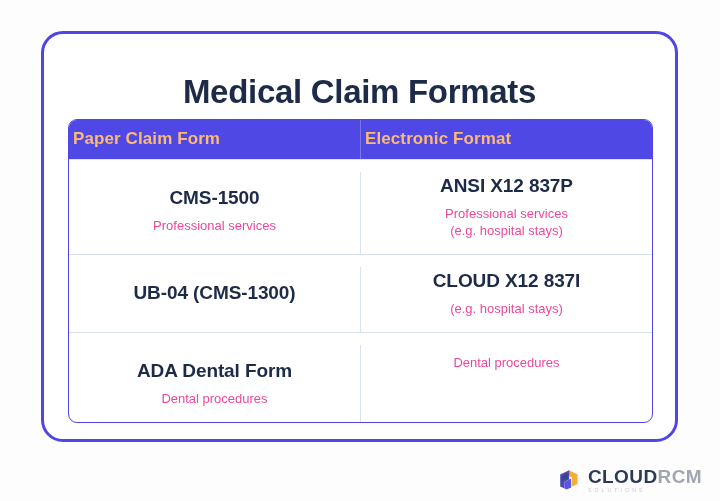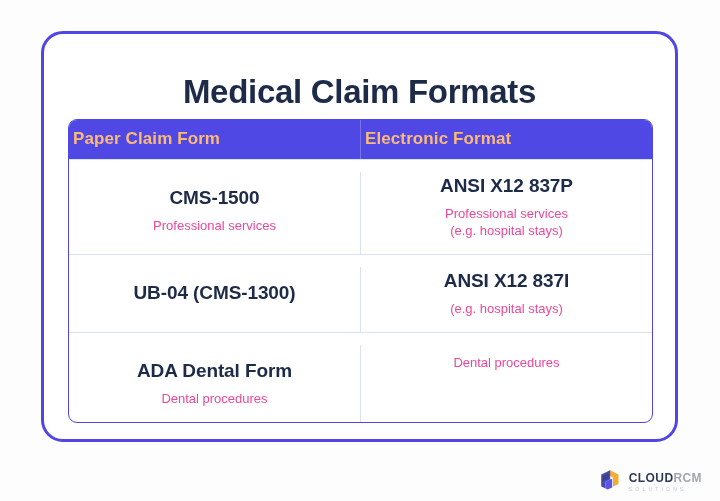--- a/index.html
+++ b/index.html
@@ -116,21 +116,21 @@
   #brand-logo .logo-mark {
     width: 26px;
     height: 26px;
     position: relative;
     flex: none;
   }
   #brand-logo .logo-text {
     line-height: 1;
   }
   .logo-wordmark {
-    font-size: 12px;
+    font-size: 19px;
     font-weight: bold;
     letter-spacing: 0.4px;
   }
   .logo-cloud { color: #1d2b48; }
   .logo-rcm { color: #9aa0ad; }
   .logo-tagline {
     font-size: 5px;
     letter-spacing: 3.2px;
     color: #c2c6d0;
     margin-top: 2px;
@@ -164,21 +164,21 @@
           <span class="sub-line">(e.g. hospital stays)</span>
         </div>
       </div>
     </div>
 
     <div class="table-row">
       <div class="table-cell col-left">
         <div class="cell-title">UB-04 (CMS-1300)</div>
       </div>
       <div class="table-cell">
-        <div class="cell-title">ANSI X12 837I</div>
+        <div class="cell-title">CLOUD X12 837I</div>
         <div class="cell-sub">
           <span class="sub-line">(e.g. hospital stays)</span>
         </div>
       </div>
     </div>
 
     <div class="table-row">
       <div class="table-cell col-left">
         <div class="cell-title">ADA Dental Form</div>
         <div class="cell-sub">

